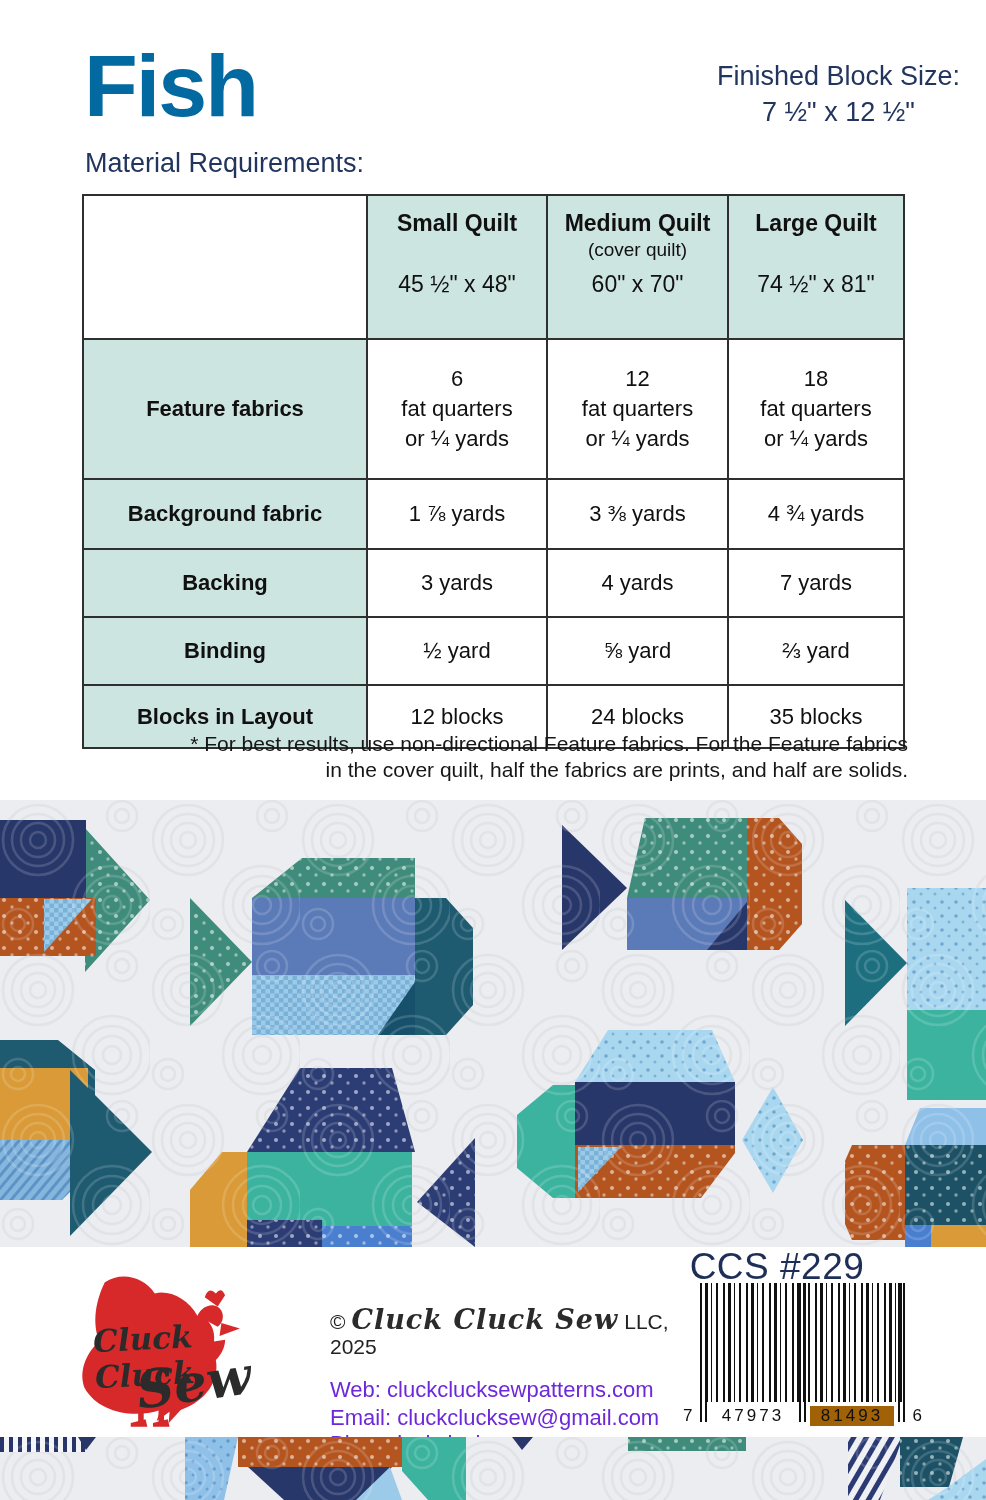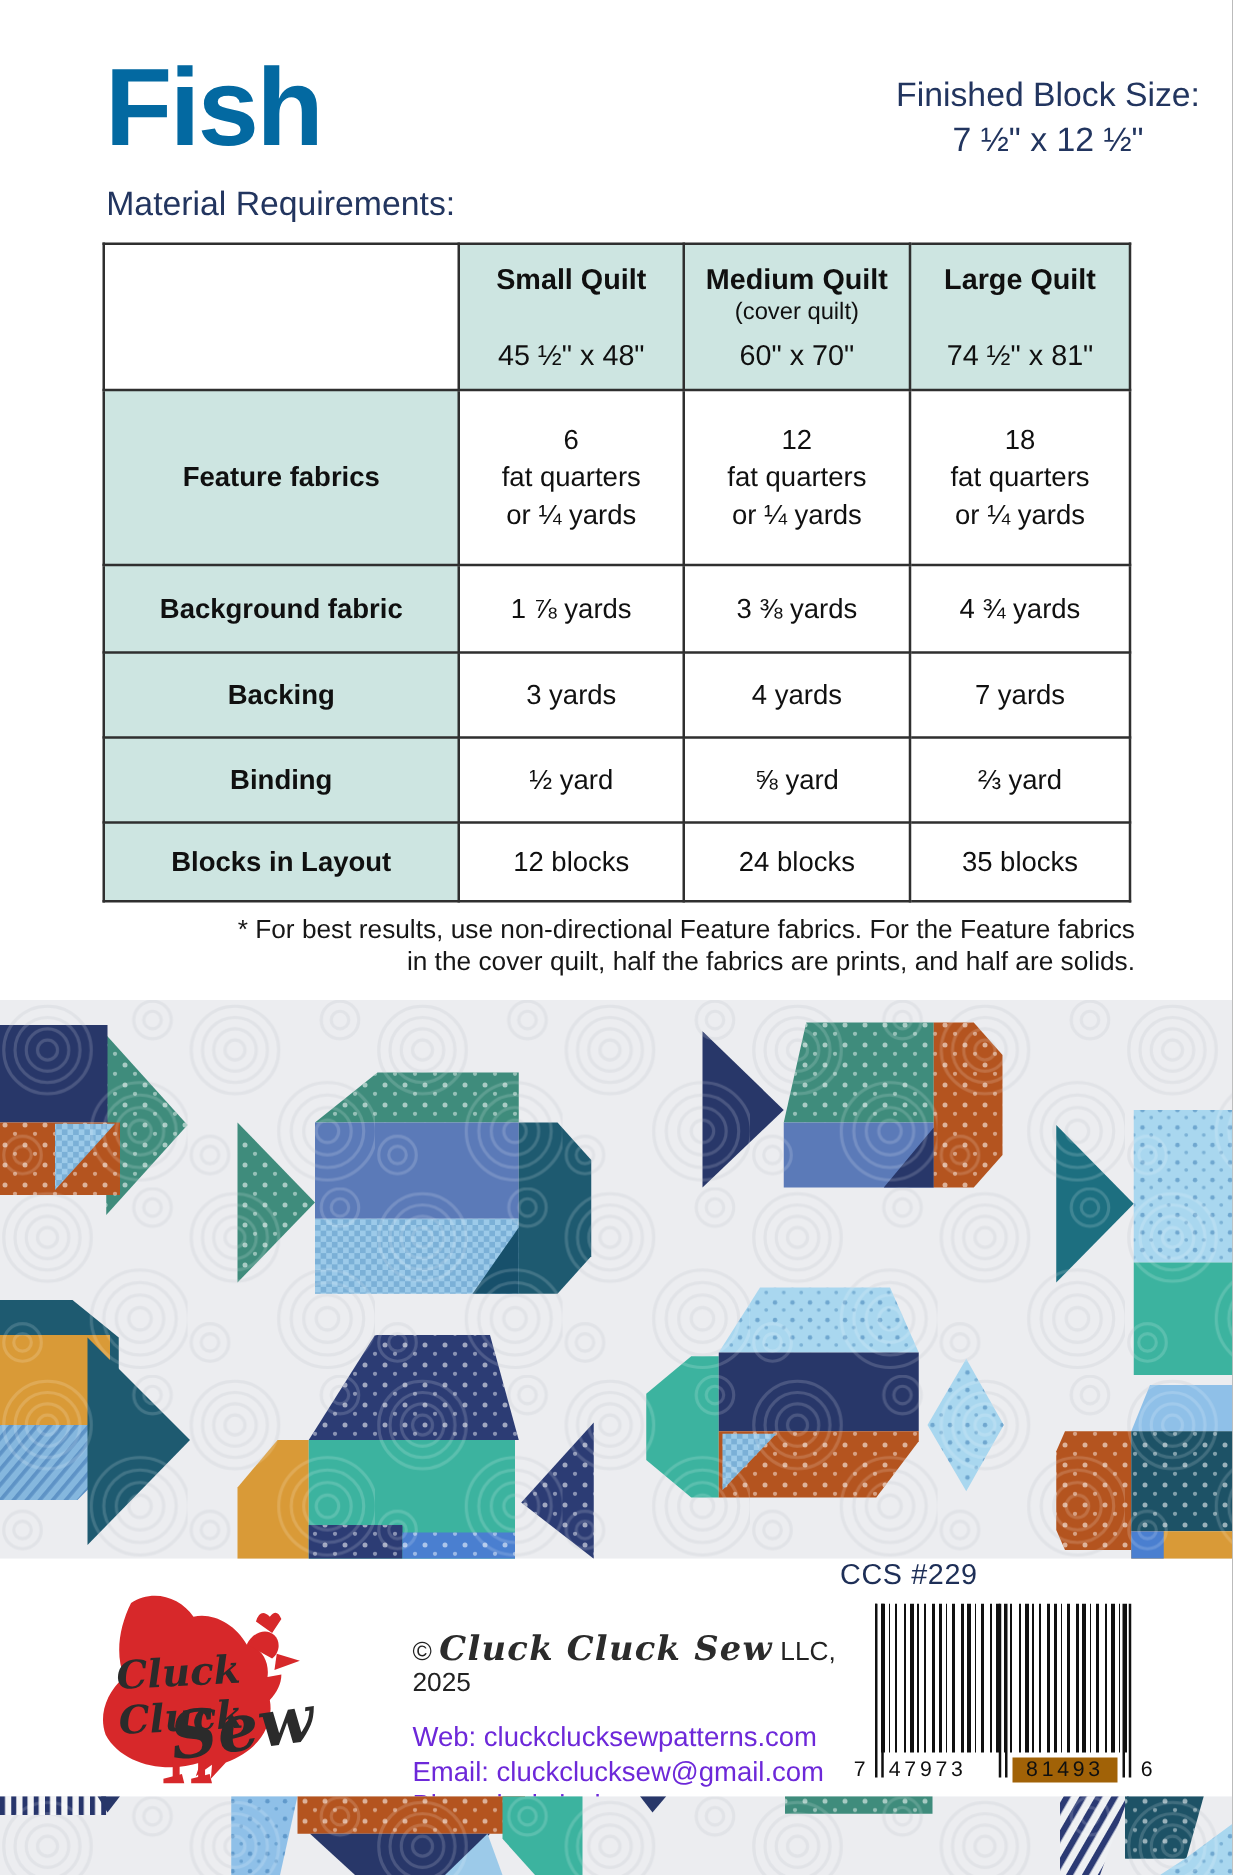--- a/index.html
+++ b/index.html
@@ -34,35 +34,35 @@
   .csub{ font-size:19px; line-height:24px; min-height:24px; font-weight:normal; color:#101010; }
   .csize{ font-size:23px; line-height:30px; margin-top:7px; font-weight:normal; color:#101010; }
   .mat-table tbody th.rlabel{
     background:#cde5e1; font-size:22px; font-weight:bold; color:#101010;
     text-align:center; vertical-align:middle;
   }
   .mat-table tbody td{
     background:#ffffff; font-size:22px; color:#101010; text-align:center;
     vertical-align:middle; white-space:pre-line; line-height:30px;
   }
-  tr.h-head{ height:117px; } tr.h-feature{ height:140px; } tr.h-bg{ height:70px; }
+  tr.h-head{ height:144px; } tr.h-feature{ height:140px; } tr.h-bg{ height:70px; }
   tr.h-backing{ height:68px; } tr.h-binding{ height:68px; } tr.h-blocks{ height:63px;border-radius:25px; }
   
   .footnote{
     position:absolute; top:731px; right:78px; text-align:right;
     font-size:21px; line-height:26px; color:#161616; white-space:pre-line;
   }
   
   .photo-main{ position:absolute; left:0; top:800px; width:986px; height:447px; display:block; }
   .photo-strip{ position:absolute; left:0; top:1437px; width:986px; height:63px; display:block; }
   .defs-holder{ position:absolute; width:0; height:0; overflow:hidden; }
   
   .ccs{
-    position:absolute; left:672px; top:1246px; width:210px; 
-    font-size:23px; color:#1e2f57; letter-spacing:0.5px;
+    position:absolute; left:672px; top:1246px; width:210px; text-align:center;
+    font-size:37px; color:#1e2f57; letter-spacing:0.5px;
   }
   .logo{ position:absolute; left:58px; top:1260px; width:240px; height:172px; }
   .logo svg{ position:absolute; left:8px; top:8px; }
   .logo .script1{
     position:absolute; left:36px; top:58px; width:200px;
     font-family:"DejaVu Serif", serif; font-style:italic; font-weight:bold;
     font-size:31px; color:#2b2b2b; transform:rotate(-3deg); letter-spacing:0px;
   }
   .logo .script2{
     position:absolute; left:78px; top:92px;
@@ -93,21 +93,21 @@
     background-image:
       linear-gradient(#101010,#101010), linear-gradient(#101010,#101010),
       linear-gradient(#101010,#101010), linear-gradient(#101010,#101010),
       linear-gradient(#101010,#101010), linear-gradient(#101010,#101010);
     background-repeat:no-repeat;
     background-size:2px 100%;
     background-position:0 0, 5px 0, 99px 0, 104px 0, 198px 0, 203px 0;
   }
   .digits{ position:absolute; left:0; right:0; bottom:0; height:24px; font-size:17px; color:#101010; }
   .digits .d-first{ position:absolute; left:-17px; bottom:0; }
-  .digits .d-g1{ position:absolute; left:11px; bottom:0; width:84px; text-align:left;
+  .digits .d-g1{ position:absolute; left:11px; bottom:0; width:84px; text-align:center;
                  background:#ffffff; letter-spacing:3px;margin-top:36px; }
   .digits .d-g2{ position:absolute; left:110px; bottom:0; width:84px; text-align:center;
                  background:#a16207; letter-spacing:3px; }
   .digits .d-last{ position:absolute; right:-17px; bottom:0; }
 </style>
 </head>
 <body>
 
 <div class="page">
 

